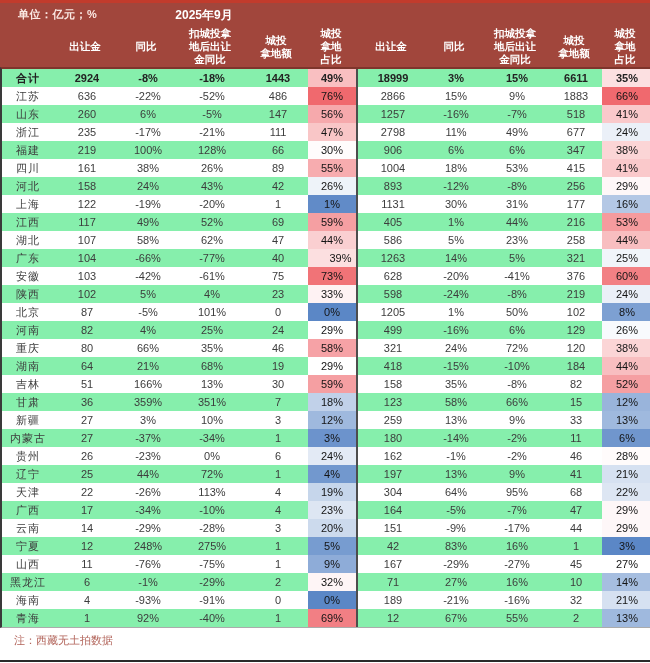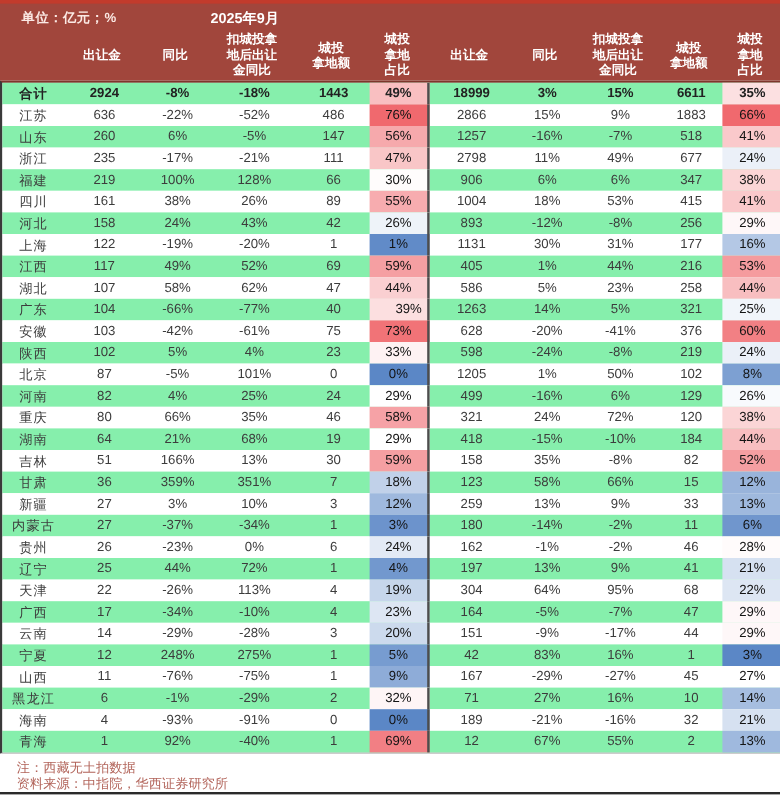--- a/index.html
+++ b/index.html
@@ -482,17 +482,16 @@
         <div class="tcell">12</div>
         <div class="tcell">67%</div>
         <div class="tcell">55%</div>
         <div class="tcell">2</div>
         <div class="tcell ratio" style="background: rgb(159, 185, 222);">13%</div>
       </div>
     </div>
 
   <div class="notes">
     <div class="note-line">注：西藏无土拍数据</div>
-    <div class="note-line">资料来源：中指院，华西证券研究所</div>
   </div>
 
   <div class="bottom-bar"></div>
 </div>
 
 </body></html>

